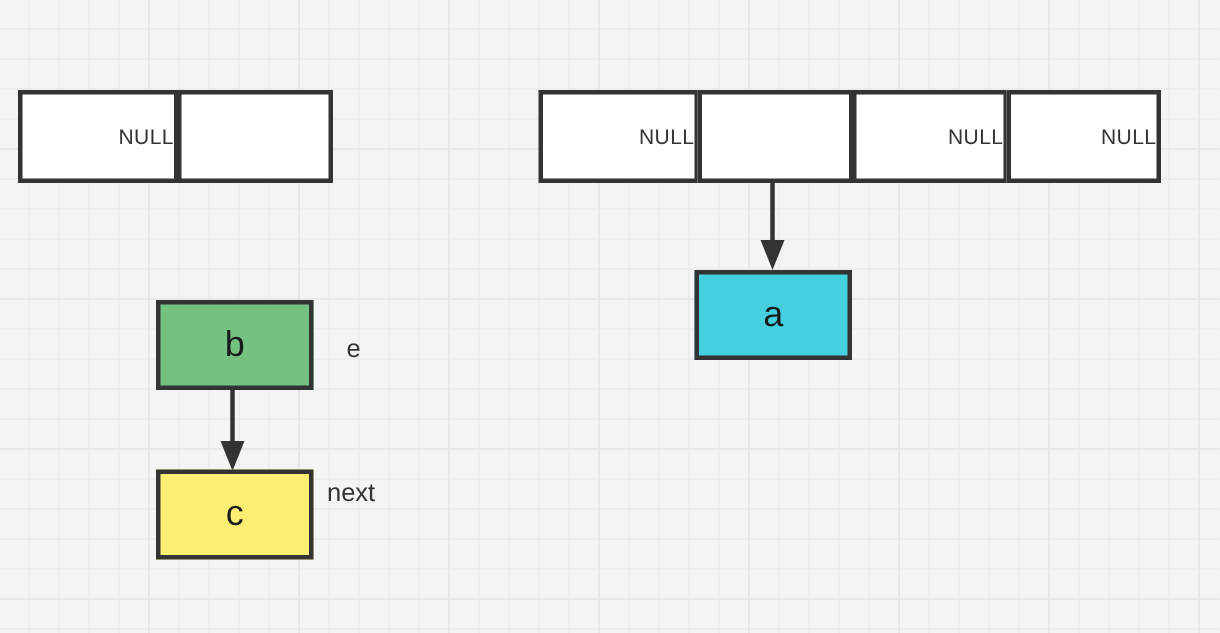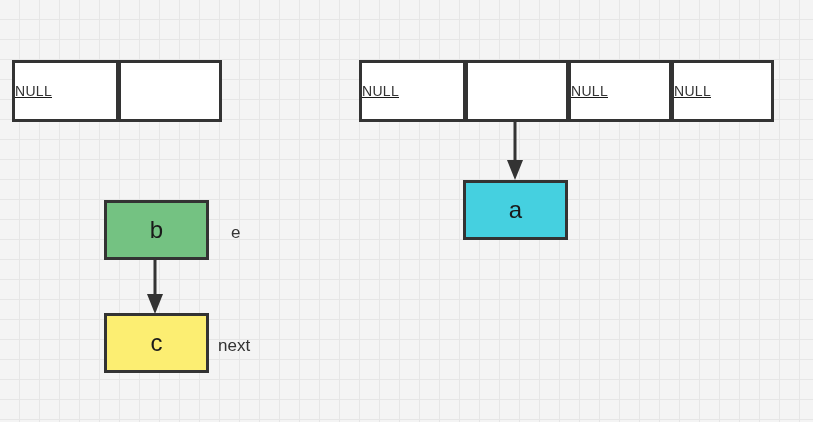--- a/index.html
+++ b/index.html
@@ -26,23 +26,22 @@
     background-size: 20px 20px, 20px 20px, 100px 100px, 100px 100px;
     background-position: -1px -1px, -1px -1px, -1px -1px, -1px -1px;
   }
   .node-box {
     position: absolute;
     box-sizing: border-box;
     border: 3px solid #333333;
     background: #ffffff;
     display: flex;
     align-items: center;
-    justify-content: flex-start;
+    justify-content: flex-end;
     color: #1a1a1a;
-    text-decoration: underline;
   }
   .cell-label {
     font-size: 14px;
     letter-spacing: 0.3px;
     color: #333333;
     line-height: 1;
   }
   .var-box {
     position: absolute;
     box-sizing: border-box;
@@ -103,21 +102,21 @@
   <span class="side-label" style="left:231px; top:224px;">e</span>
 
   <svg class="arrow-svg" style="left:140px; top:258px;" width="32" height="58" viewBox="0 0 32 58">
     <line x1="15" y1="0" x2="15" y2="44" stroke="#333333" stroke-width="3"></line>
     <polygon points="15,56 7,36 23,36" fill="#333333"></polygon>
   </svg>
 
   <div class="var-box" style="left:104px; top:313px; width:105px; height:60px; background:#fcee72;">
     <span class="var-label">c</span>
   </div>
-  <span class="side-label" style="left:218px; top:337px;">next</span>
+  <span class="side-label" style="left:218px; top:320px;">next</span>
 
   <svg class="arrow-svg" style="left:500px; top:120px;" width="32" height="62" viewBox="0 0 32 62">
     <line x1="15" y1="0" x2="15" y2="48" stroke="#333333" stroke-width="3"></line>
     <polygon points="15,60 7,40 23,40" fill="#333333"></polygon>
   </svg>
 
   <div class="var-box" style="left:463px; top:180px; width:105px; height:60px; background:#45d0e0;">
     <span class="var-label">a</span>
   </div>
 

